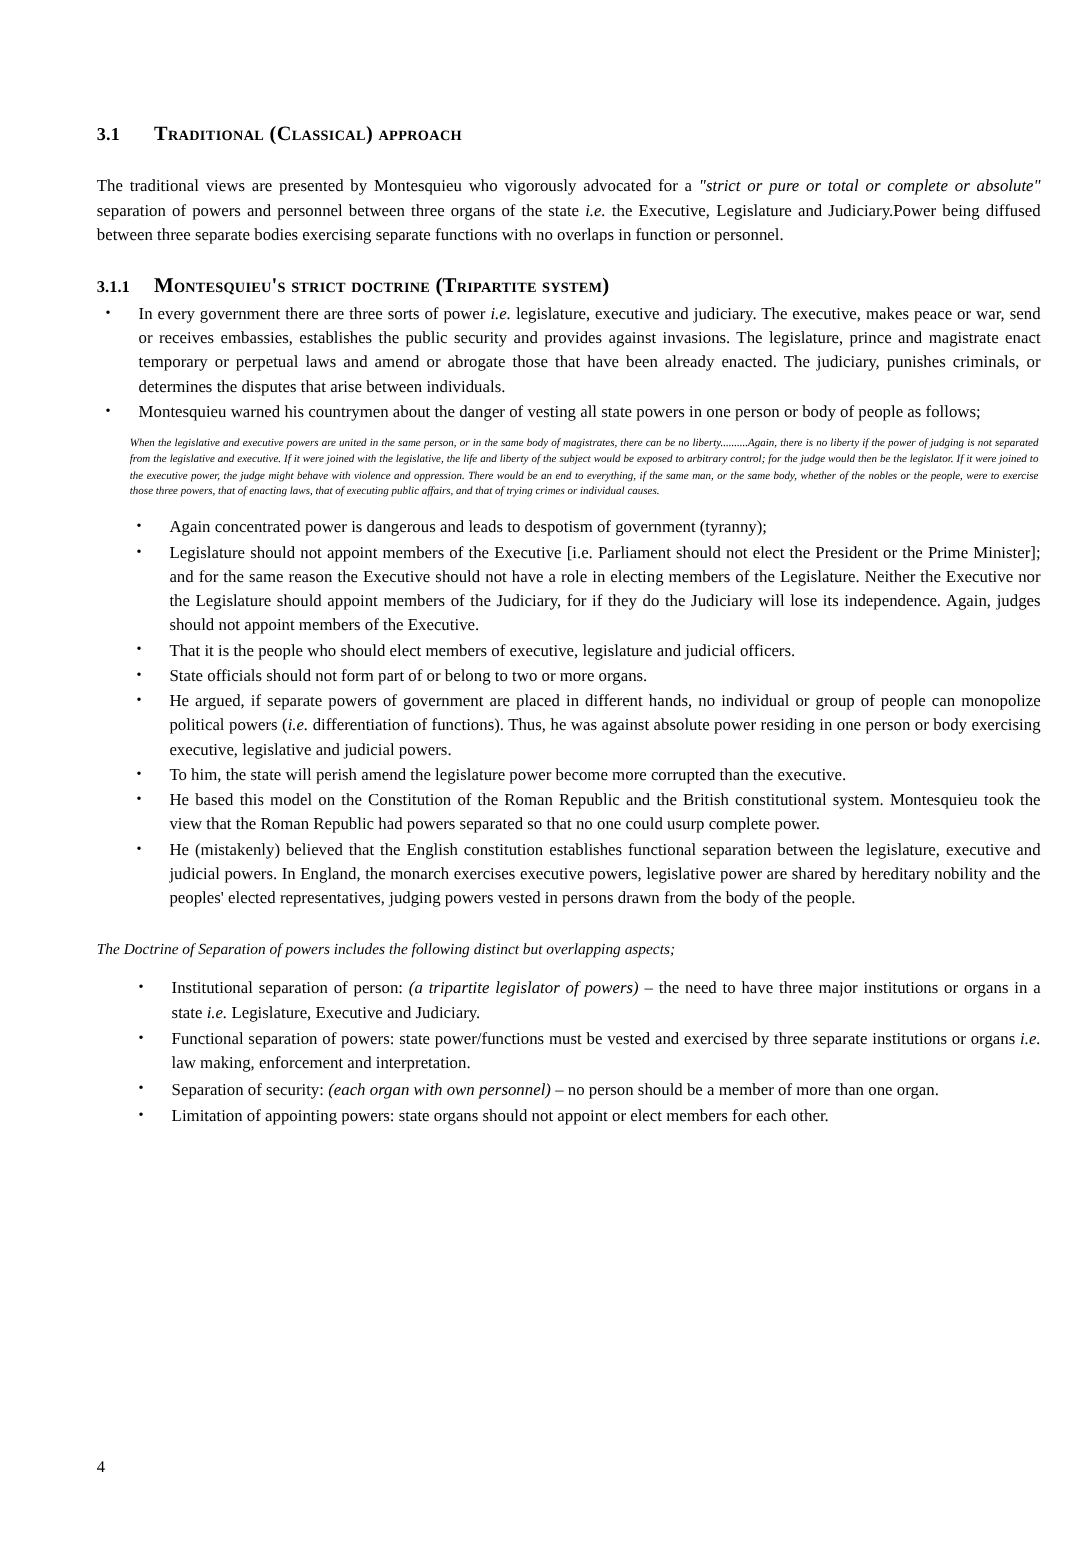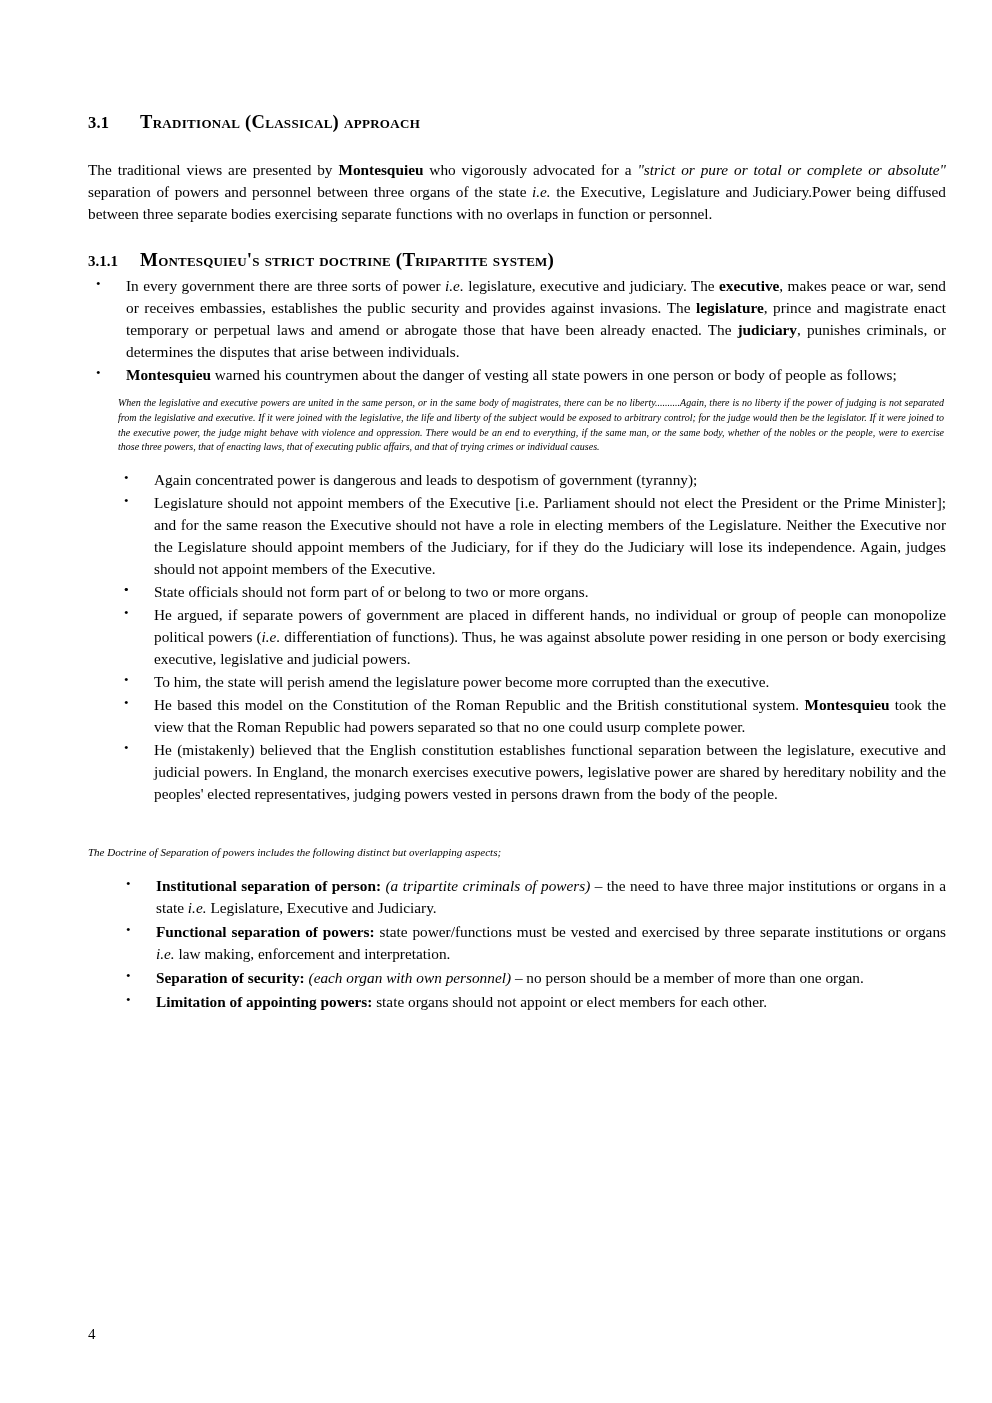--- a/index.html
+++ b/index.html
@@ -65,21 +65,21 @@
   }
 
   
   p.body {
     font-size: 15.3px;
     line-height: 1.44;
     text-align: justify;
     margin: 0 0 12px 0;
   }
   .it { font-style: italic; }
-  .bd { font-weight: bold; }
+  .bd { font-weight: normal; }
 
   
   ul {
     list-style: none;
     margin: 0;
     padding: 0;
   }
   li {
     position: relative;
     font-size: 15.3px;
@@ -121,23 +121,23 @@
     margin: 10px 0 14px 0;
     padding-left: 30px;
     padding-right: 2px;
   }
 
   .spacer-sm { height: 12px; }
   .spacer-md { height: 20px; }
 
   .subtitle-it {
     font-style: italic;
-    font-size: 11px;
+    font-size: 14px;
     line-height: 1.4;
-    margin: 18px 0 14px 0;
+    margin: 4px 0 14px 0;
   }
 
   .page-number {
     position: absolute;
     left: 88px;
     top: 1326px;
     font-size: 15px;
   }
 </style>
 </head>
@@ -170,21 +170,21 @@
     <div class="quote">When the legislative and executive powers are united in the same person, or in the same body of magistrates, there can be no liberty..........Again, there is no liberty if the power of judging is not separated from the legislative and executive. If it were joined with the legislative, the life and liberty of the subject would be exposed to arbitrary control; for the judge would then be the legislator. If it were joined to the executive power, the judge might behave with violence and oppression. There would be an end to everything, if the same man, or the same body, whether of the nobles or the people, were to exercise those three powers, that of enacting laws, that of executing public affairs, and that of trying crimes or individual causes.</div>
 
     <ul class="lvl2">
       <li>
         <span class="dot">•</span><span>Again concentrated power is dangerous and leads to despotism of government (tyranny);</span>
       </li>
       <li>
         <span class="dot">•</span><span>Legislature should not appoint members of the Executive [i.e. Parliament should not elect the President or the Prime Minister]; and for the same reason the Executive should not have a role in electing members of the Legislature. Neither the Executive nor the Legislature should appoint members of the Judiciary, for if they do the Judiciary will lose its independence. Again, judges should not appoint members of the Executive.</span>
       </li>
       <li>
-        <span class="dot">•</span>
+        <span class="dot">•</span><span>That it is the people who should elect members of executive, legislature and judicial officers.</span>
       </li>
       <li>
         <span class="dot">•</span><span>State officials should not form part of or belong to two or more organs.</span>
       </li>
       <li>
         <span class="dot">•</span><span>He argued, if separate powers of government are placed in different hands, no individual or group of people can monopolize political powers (</span><span class="it">i.e.</span><span> differentiation of functions). Thus, he was against absolute power residing in one person or body exercising executive, legislative and judicial powers.</span>
       </li>
       <li>
         <span class="dot">•</span><span>To him, the state will perish amend the legislature power become more corrupted than the executive.</span>
       </li>
@@ -196,21 +196,21 @@
       </li>
     </ul>
 
     <div class="spacer-md"></div>
 
 
     <div class="subtitle-it">The Doctrine of Separation of powers includes the following distinct but overlapping aspects;</div>
 
     <ul class="lvl3">
       <li>
-        <span class="dot">•</span><span class="bd">Institutional separation of person:</span><span> </span><span class="it">(a tripartite criminals of powers)</span><span> – the need to have three major institutions or organs in a state </span><span class="it">i.e.</span><span> Legislature, Executive and Judiciary.</span>
+        <span class="dot">•</span><span class="bd">Institutional separation of person:</span><span> </span><span class="it">(a tripartite legislator of powers)</span><span> – the need to have three major institutions or organs in a state </span><span class="it">i.e.</span><span> Legislature, Executive and Judiciary.</span>
       </li>
       <li>
         <span class="dot">•</span><span class="bd">Functional separation of powers:</span><span> state power/functions must be vested and exercised by three separate institutions or organs </span><span class="it">i.e.</span><span> law making, enforcement and interpretation.</span>
       </li>
       <li>
         <span class="dot">•</span><span class="bd">Separation of security:</span><span> </span><span class="it">(each organ with own personnel)</span><span> – no person should be a member of more than one organ.</span>
       </li>
       <li>
         <span class="dot">•</span><span class="bd">Limitation of appointing powers:</span><span> state organs should not appoint or elect members for each other.</span>
       </li>

